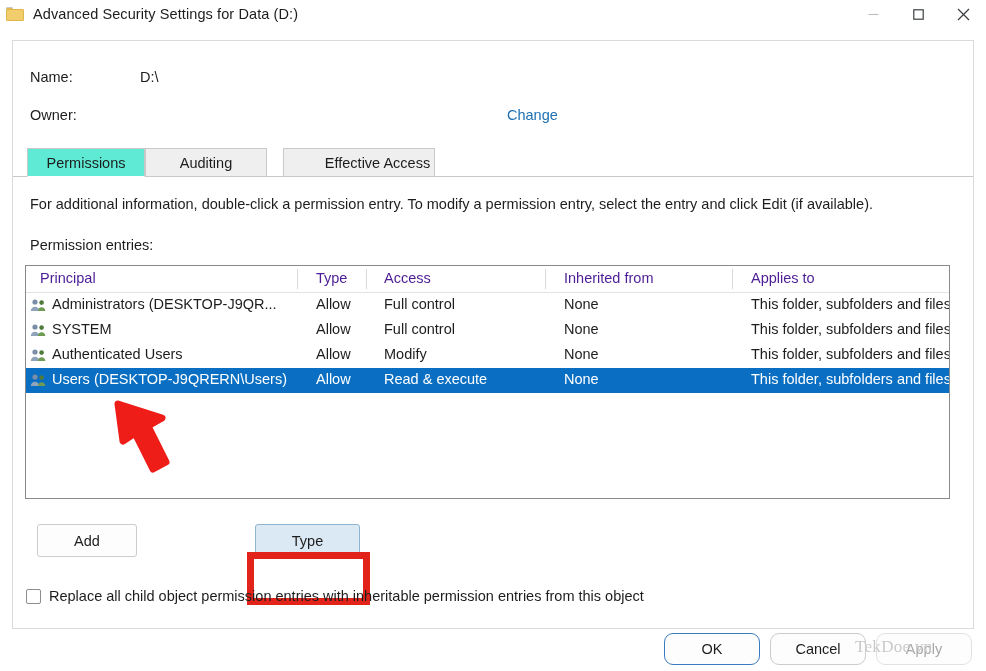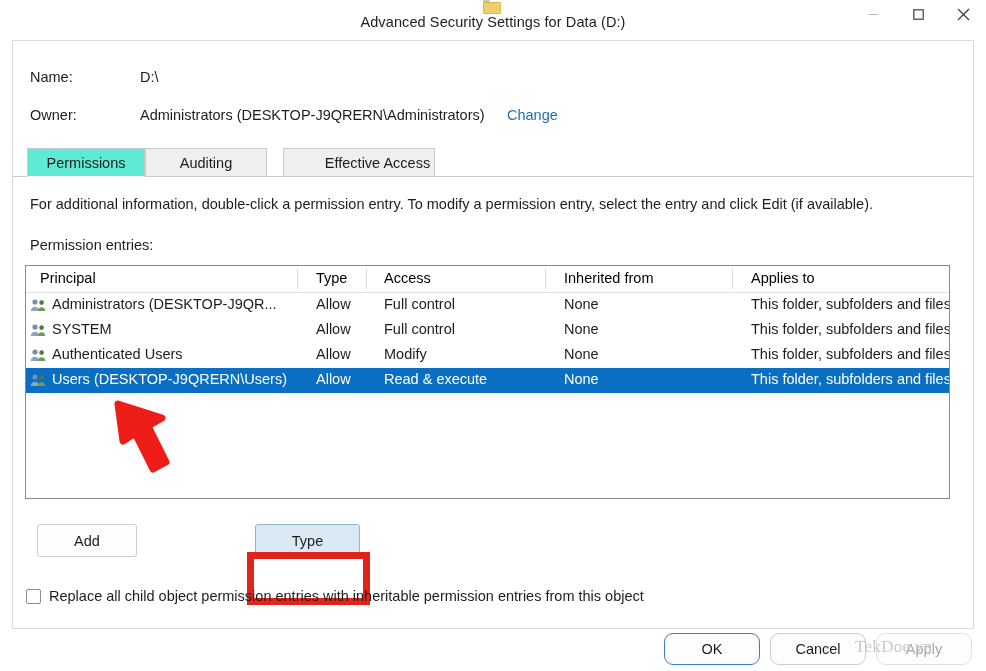--- a/index.html
+++ b/index.html
@@ -17,21 +17,20 @@
   }
 
   
   .titlebar {
     position: absolute;
     left: 0; top: 0;
     width: 986px; height: 28px;
     background: #ffffff;
     display: flex;
     align-items: center;
-    flex-direction: column;
   }
   .folder-icon {
     width: 18px; height: 14px;
     margin-left: 6px; margin-right: 9px;
     position: relative;
     flex: none;
   }
   .folder-icon .tab {
     position: absolute; left: 0; top: 0;
     width: 7px; height: 3px;
@@ -149,21 +148,21 @@
   }
   .list-head {
     position: relative;
     height: 26px;
     border-bottom: 1px solid #e2e2e2;
   }
   .hcell {
     position: absolute;
     top: 4px;
     font-size: 14.5px;
-    color: #000000;
+    color: #4c1d95;
     white-space: nowrap;
   }
   .vsep {
     position: absolute;
     top: 3px;
     width: 1px; height: 20px;
     background: #d9d9d9;
   }
   .row {
     position: relative;
@@ -321,21 +320,20 @@
         </svg>
     </div>
   </div>
 </div>
 
 <div class="panel">
 
   <div class="field-row lbl-name">Name:</div>
   <div class="field-row val-name">D:\</div>
   <div class="field-row lbl-owner">Owner:</div>
-  <div class="field-row val-owner">Administrators (DESKTOP-J9QRERN\Administrators)</div>
   <div class="field-row change-link">Change</div>
 
   <div class="tabstrip">
     <div class="baseline"></div>
     <div class="tab tab-0 active">
       <span>Permissions</span>
     </div>
     <div class="tab tab-1">
       <span>Auditing</span>
     </div>

